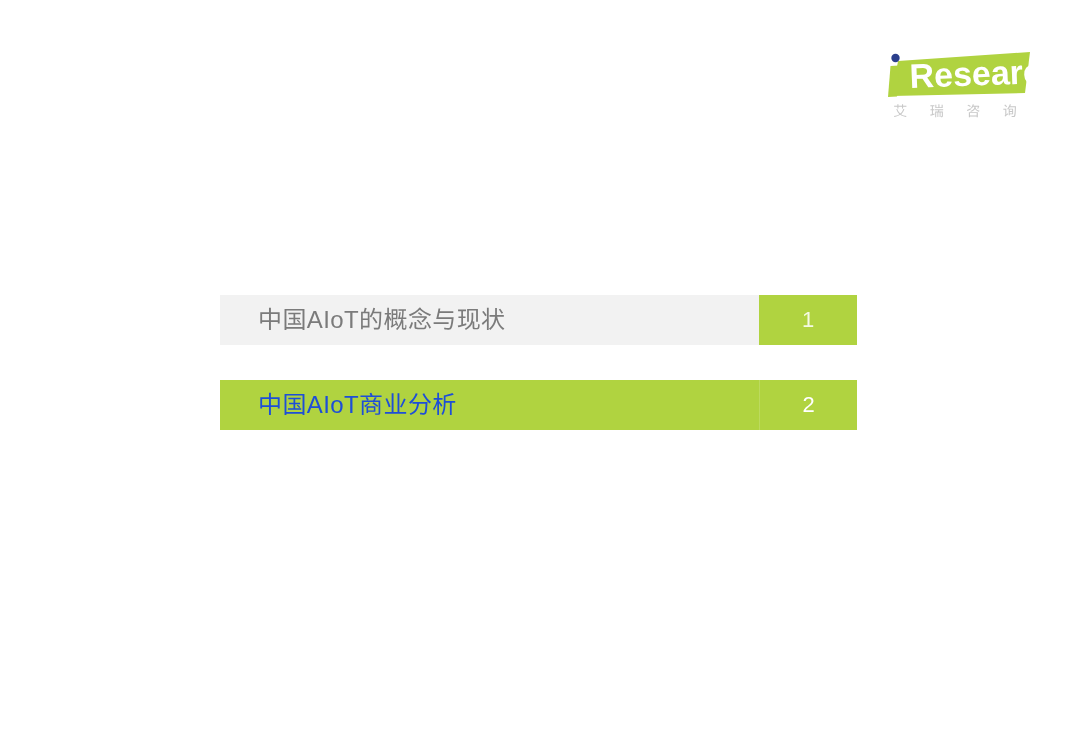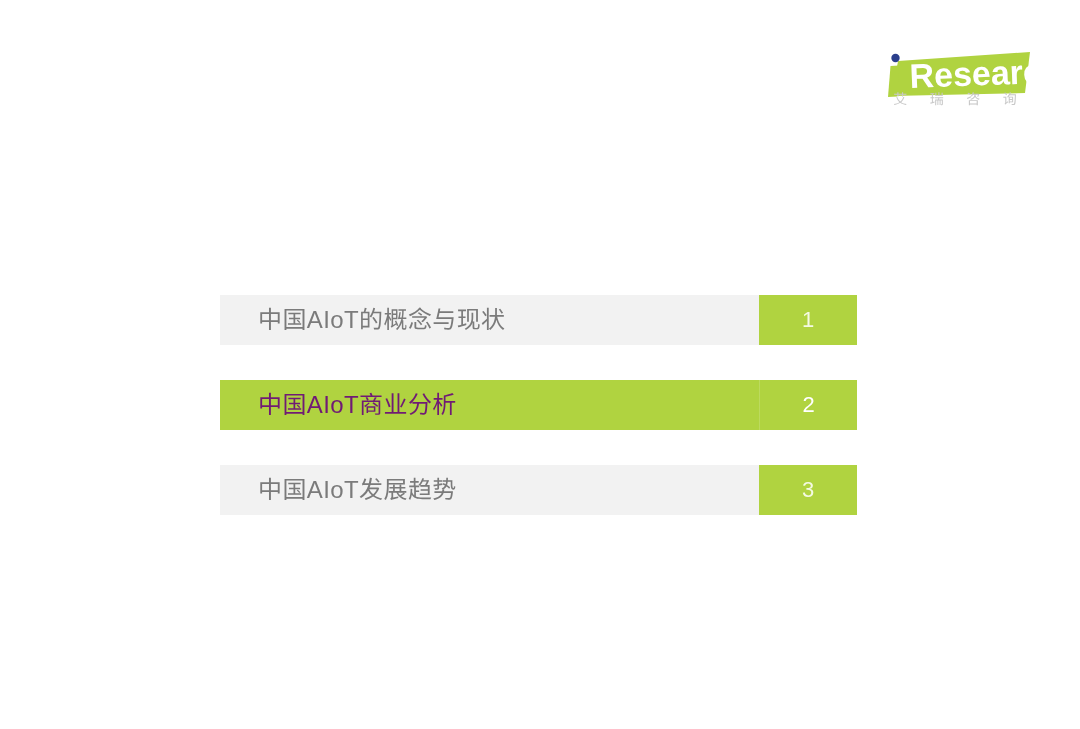--- a/index.html
+++ b/index.html
@@ -35,21 +35,21 @@
     position: relative;
     width: 152px;
     height: 52px;
   }
   .logo-mark svg {
     display: block;
   }
   .logo-sub {
     position: absolute;
     left: 2px;
-    top: 40px;
+    top: 52px;
     width: 146px;
     text-align: center;
     font-size: 14px;
     letter-spacing: 9px;
     text-indent: 9px;
     color: #c8c8c8;
     font-family: "DejaVu Sans", "Liberation Sans", sans-serif;
     white-space: nowrap;
   }
 
@@ -100,21 +100,21 @@
     color: #7b7b7b;
   }
   .agenda-row.inactive .row-number {
     background: #b0d340;
     color: #f4fae3;
   }
 
   
   .agenda-row.active .row-label {
     background: #b0d340;
-    color: #701a75;
+    color: #1d4ed8;
   }
   .agenda-row.active .row-number {
     background: #b0d340;
     color: #ffffff;
     border-left: 1px solid #bcda5e;
   }
 </style>
 </head>
 <body>
 
@@ -143,20 +143,16 @@
     <div class="agenda-row inactive">
       <div class="row-label">中国AIoT的概念与现状</div>
       <div class="row-number">1</div>
     </div>
 
     <div class="agenda-row active">
       <div class="row-label">中国AIoT商业分析</div>
       <div class="row-number">2</div>
     </div>
 
-    <div class="agenda-row inactive">
-      <div class="row-label">中国AIoT发展趋势</div>
-      <div class="row-number">3</div>
-    </div>
 
   </div>
 
 </div>
 
 </body></html>

